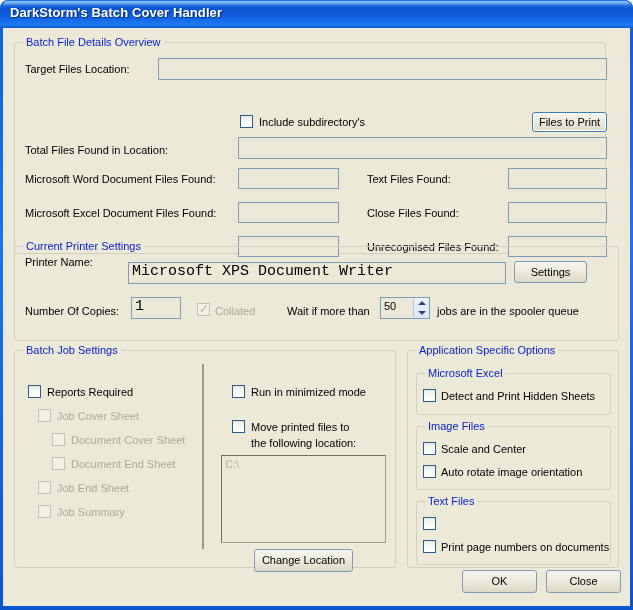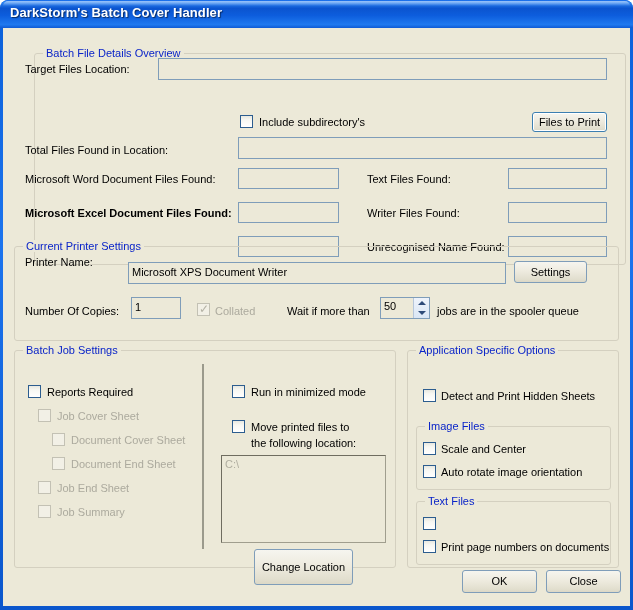--- a/index.html
+++ b/index.html
@@ -91,22 +91,22 @@
     white-space: nowrap;
   }
   .lbl.dis { color: #acaa9e; }
 
   
   .tbox {
     position: absolute;
     box-sizing: border-box;
     border: 1px solid #7f9db9;
     background: #ece9d8;
-    font-family: Liberation Sans, sans-serif;
-    font-size: 11px;
+    font-family: Liberation Mono, monospace;
+    font-size: 15px;
     color: #000;
     padding: 1px 3px;
     line-height: 16px;
     overflow: hidden;
     white-space: nowrap;
   }
 
   
   .btn {
     position: absolute;
@@ -205,48 +205,48 @@
 
 <div class="window">
 
   <div class="titlebar">
     <div class="titlebar-sheen"></div>
     <div class="title-text">DarkStorm's Batch Cover Handler</div>
   </div>
 
   <div class="client">
 
-    <div class="group" style="left:11px; top:25px; width:592px; height:212px;margin-left:20px;">
+    <div class="group" style="left:11px; top:14px; width:592px; height:212px;">
       <div class="glabel">Batch File Details Overview</div>
     </div>
 
     <div class="lbl" style="left:22px; top:35px;">Target Files Location:</div>
     <div class="tbox" style="left:155px; top:30px; width:449px; height:22px;"></div>
 
     <div class="cb" style="left:237px; top:87px;"></div>
     <div class="lbl" style="left:256px; top:88px;">Include subdirectory's</div>
 
     <div class="btn default" style="left:529px; top:84px; width:75px; height:20px;">Files to Print</div>
 
     <div class="lbl" style="left:22px; top:116px;">Total Files Found in Location:</div>
     <div class="tbox" style="left:235px; top:109px; width:369px; height:22px;"></div>
 
     <div class="lbl" style="left:22px; top:145px;">Microsoft Word Document Files Found:</div>
     <div class="tbox" style="left:235px; top:140px; width:101px; height:21px;"></div>
     <div class="lbl" style="left:364px; top:145px;">Text Files Found:</div>
     <div class="tbox" style="left:505px; top:140px; width:99px; height:21px;"></div>
 
-    <div class="lbl" style="left:22px; top:179px;font-weight:bold;">Microsoft Excel Document Files Found:</div>
+    <div class="lbl" style="left:22px; top:179px;">Microsoft Excel Document Files Found:</div>
     <div class="tbox" style="left:235px; top:174px; width:101px; height:21px;"></div>
-    <div class="lbl" style="left:364px; top:179px;">Writer Files Found:</div>
+    <div class="lbl" style="left:364px; top:179px;">Close Files Found:</div>
     <div class="tbox" style="left:505px; top:174px; width:99px; height:21px;"></div>
 
     <div class="lbl" style="left:22px; top:213px;">Adobe PDF Files Found</div>
     <div class="tbox" style="left:235px; top:208px; width:101px; height:21px;"></div>
-    <div class="lbl" style="left:364px; top:213px;">Unrecognised Name Found:</div>
+    <div class="lbl" style="left:364px; top:213px;">Unrecognised Files Found:</div>
     <div class="tbox" style="left:505px; top:208px; width:99px; height:21px;"></div>
 
     <div class="group" style="left:11px; top:218px; width:605px; height:95px;">
       <div class="glabel">Current Printer Settings</div>
     </div>
 
     <div class="lbl" style="left:22px; top:228px;">Printer Name:</div>
     <div class="tbox" style="left:125px; top:234px; width:378px; height:22px;">Microsoft XPS Document Writer</div>
     <div class="btn" style="left:511px; top:233px; width:73px; height:22px;">Settings</div>
 
@@ -294,26 +294,29 @@
 
     <div class="cb" style="left:229px; top:357px;"></div>
     <div class="lbl" style="left:248px; top:358px;">Run in minimized mode</div>
 
     <div class="cb" style="left:229px; top:392px;"></div>
     <div class="lbl" style="left:248px; top:393px;">Move printed files to</div>
     <div class="lbl" style="left:248px; top:409px;">the following location:</div>
 
     <div class="area" style="left:218px; top:427px; width:165px; height:88px;">C:\</div>
 
-    <div class="btn" style="left:251px; top:521px; width:99px; height:36px;">Change Location</div>
+    <div class="btn" style="left:251px; top:521px; width:99px; height:23px;">Change Location</div>
 
     <div class="group" style="left:404px; top:322px; width:212px; height:218px;">
       <div class="glabel">Application Specific Options</div>
     </div>
 
+    <div class="group" style="left:413px; top:345px; width:195px; height:42px;">
+      <div class="glabel">Microsoft Excel</div>
+    </div>
     <div class="cb" style="left:420px; top:361px;"></div>
     <div class="lbl" style="left:438px; top:362px;">Detect and Print Hidden Sheets</div>
 
     <div class="group" style="left:413px; top:398px; width:195px; height:64px;">
       <div class="glabel">Image Files</div>
     </div>
     <div class="cb" style="left:420px; top:414px;"></div>
     <div class="lbl" style="left:438px; top:415px;">Scale and Center</div>
     <div class="cb" style="left:420px; top:437px;"></div>
     <div class="lbl" style="left:438px; top:438px;">Auto rotate image orientation</div>

